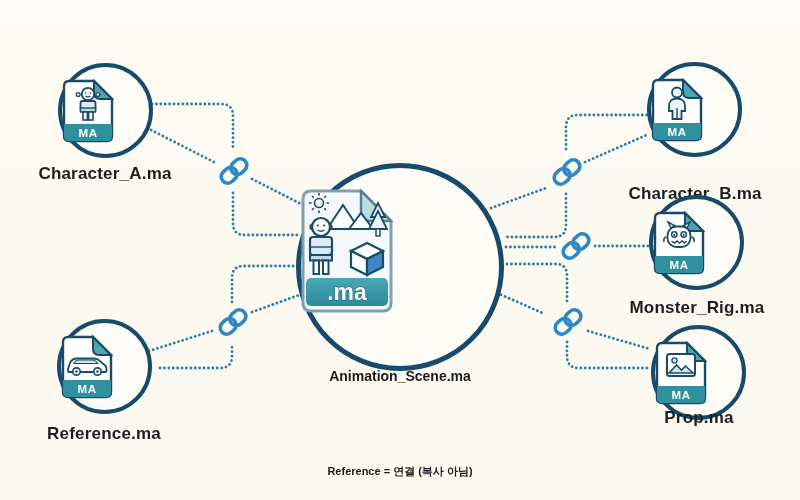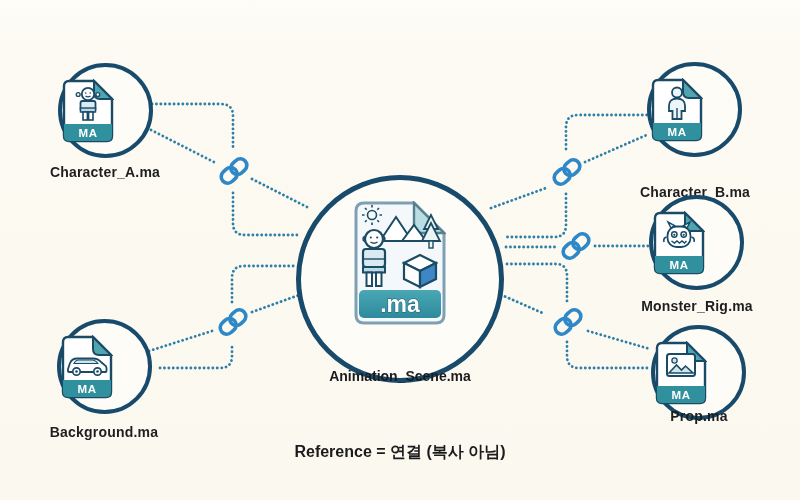--- a/index.html
+++ b/index.html
@@ -8,35 +8,35 @@
     background:linear-gradient(180deg,#fefdfa 0%,#fcfaf2 8%,#fbf8ef 100%);
     font-family:"Liberation Sans","DejaVu Sans",sans-serif;color:#1e1e20;
   }
   .wires{position:absolute;left:0;top:0;width:800px;height:500px;}
   .node-circle{
     position:absolute;border-radius:50%;background:#fdfcf7;
     border:4px solid #174a6b;display:flex;align-items:center;justify-content:flex-start;
     box-sizing:border-box;width:95px;height:95px;
   }
   .center-circle{
-    position:absolute;left:296px;top:175px;width:208px;height:208px;
+    position:absolute;left:296px;top:163px;width:208px;height:208px;
     border-radius:50%;background:#fdfcf7;border:5px solid #174a6b;
-    box-sizing:border-box;display:flex;align-items:flex-start;justify-content:center;
+    box-sizing:border-box;display:flex;align-items:flex-start;
   }
   .node-label{
     position:absolute;transform:translateX(-50%);white-space:nowrap;
-    font-size:14px;font-weight:600;letter-spacing:.2px;color:#1e1e20;
+    font-size:17px;font-weight:600;letter-spacing:.2px;color:#1e1e20;
   }
   .center-label{
     position:absolute;left:400px;top:368px;transform:translateX(-50%);
     font-size:14px;font-weight:700;white-space:nowrap;color:#1b1b1d;
   }
   .caption{
-    position:absolute;left:400px;top:442px;transform:translateX(-50%);
-    font-size:16px;font-weight:600;white-space:nowrap;color:#1b1b1d;
+    position:absolute;left:400px;top:464px;transform:translateX(-50%);
+    font-size:11px;font-weight:600;white-space:nowrap;color:#1b1b1d;
   }
   .dot{fill:none;stroke:#2e7fa7;stroke-width:2.8;stroke-linecap:round;stroke-dasharray:0.1 4.3;}
   .chain{fill:none;stroke:#2e88c7;stroke-width:3.6;}
   .ic-stroke{stroke:#1b4a66;}
 </style>
 </head>
 <body>
 
 <div class="stage">
 
@@ -118,21 +118,21 @@
         <path d="M13 28.5 Q14.5 25 17.5 25 H31 Q34.5 25 36.8 28.5 Z" fill="#cfe6ea" class="ic-stroke" stroke-width="1.2"></path>
         <circle cx="15.5" cy="36.5" r="3.7" fill="#fff" class="ic-stroke" stroke-width="1.7"></circle>
         <circle cx="15.5" cy="36.5" r="1.3" fill="#1b4a66"></circle>
         <circle cx="36.5" cy="36.5" r="3.7" fill="#fff" class="ic-stroke" stroke-width="1.7"></circle>
         <circle cx="36.5" cy="36.5" r="1.3" fill="#1b4a66"></circle>
       </g>
       <path d="M2 45 H50 V57 Q50 62 45 62 H7 Q2 62 2 57 Z" fill="#31909e"></path>
       <text x="26" y="58" text-anchor="middle" font-size="11.5" font-weight="bold" fill="#ffffff" letter-spacing="0.5">MA</text>
     </svg>
   </div>
-  <div class="node-label" style="left:104px;top:424px;">Background.ma</div>
+  <div class="node-label" style="left:104px;top:424px;">Reference.ma</div>
 
   <div class="node-circle" style="left:647px;top:62px;">
     <svg width="52" height="64" viewBox="0 0 52 64">
       <path d="M7 2 H32 L50 20 V57 Q50 62 45 62 H7 Q2 62 2 57 V7 Q2 2 7 2 Z" fill="#ffffff" class="ic-stroke" stroke-width="2.4"></path>
       <path d="M32 2 V14 Q32 20 38 20 H50 Z" fill="#4fa5af" class="ic-stroke" stroke-width="2"></path>
       <g>
         <circle cx="26" cy="14.5" r="5" fill="#eef5f8" class="ic-stroke" stroke-width="1.8"></circle>
         <path d="M26 20.5 C21 20.5 18 23.5 18 27.5 L18 33 L21.5 33 L21.5 41 L30.5 41 L30.5 33 L34 33 L34 27.5 C34 23.5 31 20.5 26 20.5 Z" fill="#eef5f8" class="ic-stroke" stroke-width="1.8"></path>
         <path d="M26 30 V41" fill="none" class="ic-stroke" stroke-width="1.4"></path>
       </g>

